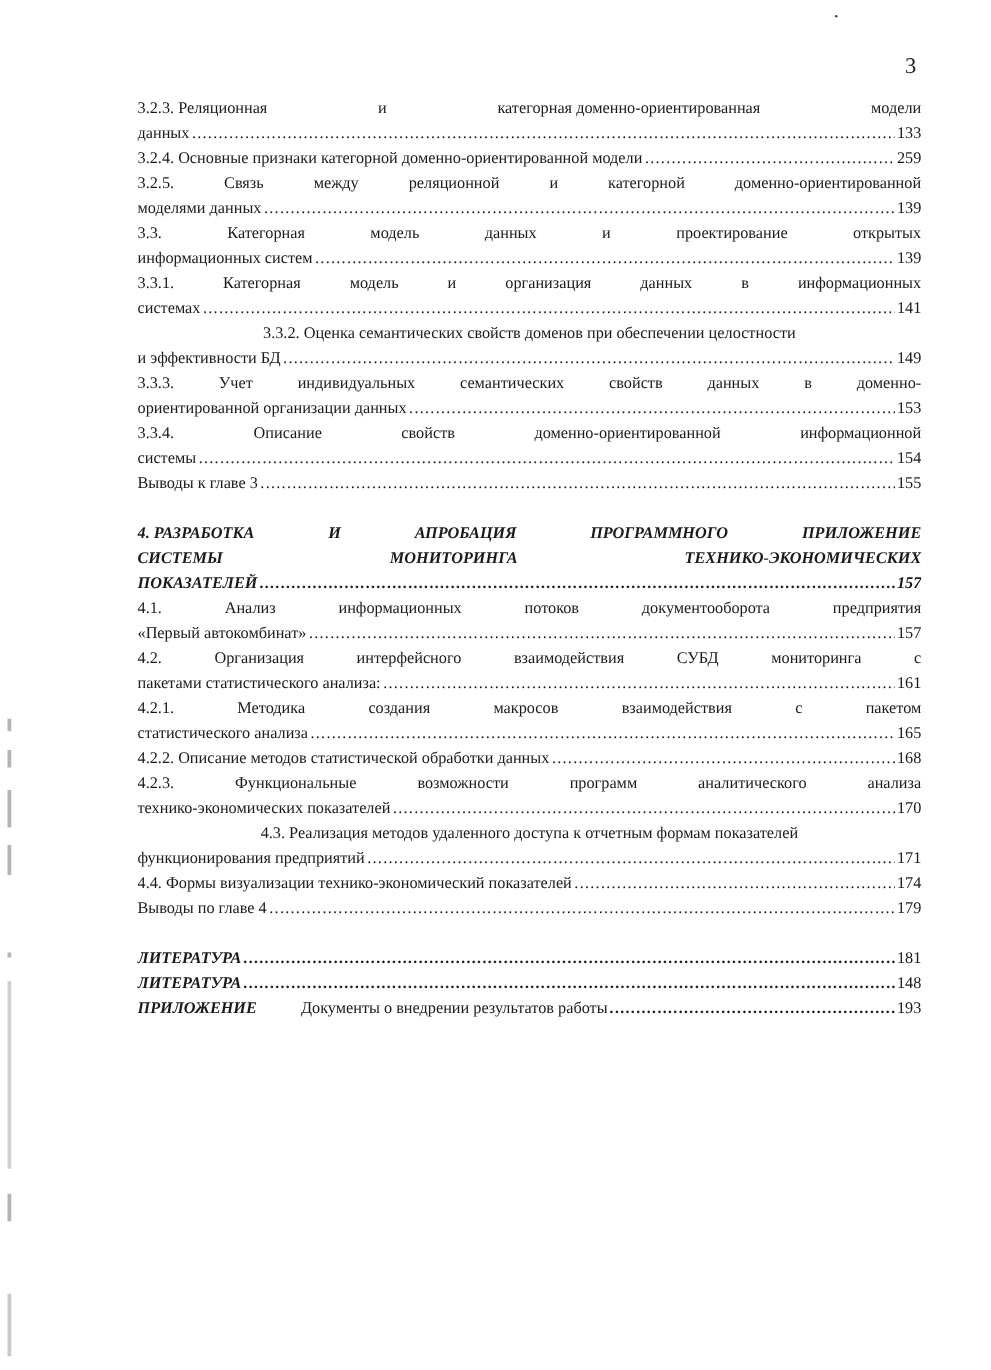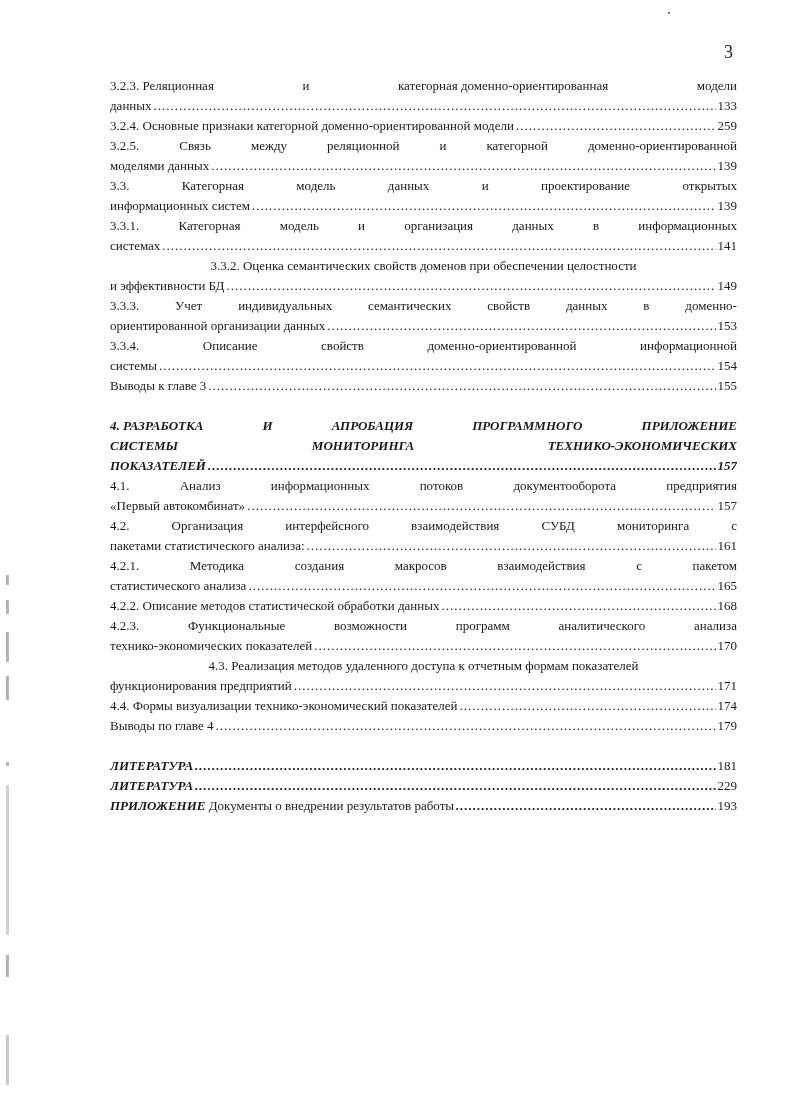--- a/index.html
+++ b/index.html
@@ -278,24 +278,24 @@
       <div class="line">
         <span class="bold">ЛИТЕРАТУРА</span>
         <span class="lead bold"></span>
         <span class="pg">181</span>
       </div>
     </div>
     <div class="entry">
       <div class="line">
         <span class="bold">ЛИТЕРАТУРА</span>
         <span class="lead bold"></span>
-        <span class="pg">229</span>
+        <span class="pg">148</span>
       </div>
     </div>
     <div class="entry">
       <div class="line">
         <span class="bold">ПРИЛОЖЕНИЕ</span>
-        <span style="white-space: pre;"> Документы о внедрении результатов работы</span>
+        <span style="white-space: pre; margin-left: 32px;"> Документы о внедрении результатов работы</span>
         <span class="lead bold"></span>
         <span class="pg">193</span>
       </div>
     </div>
   </div>
 
 </body></html>

